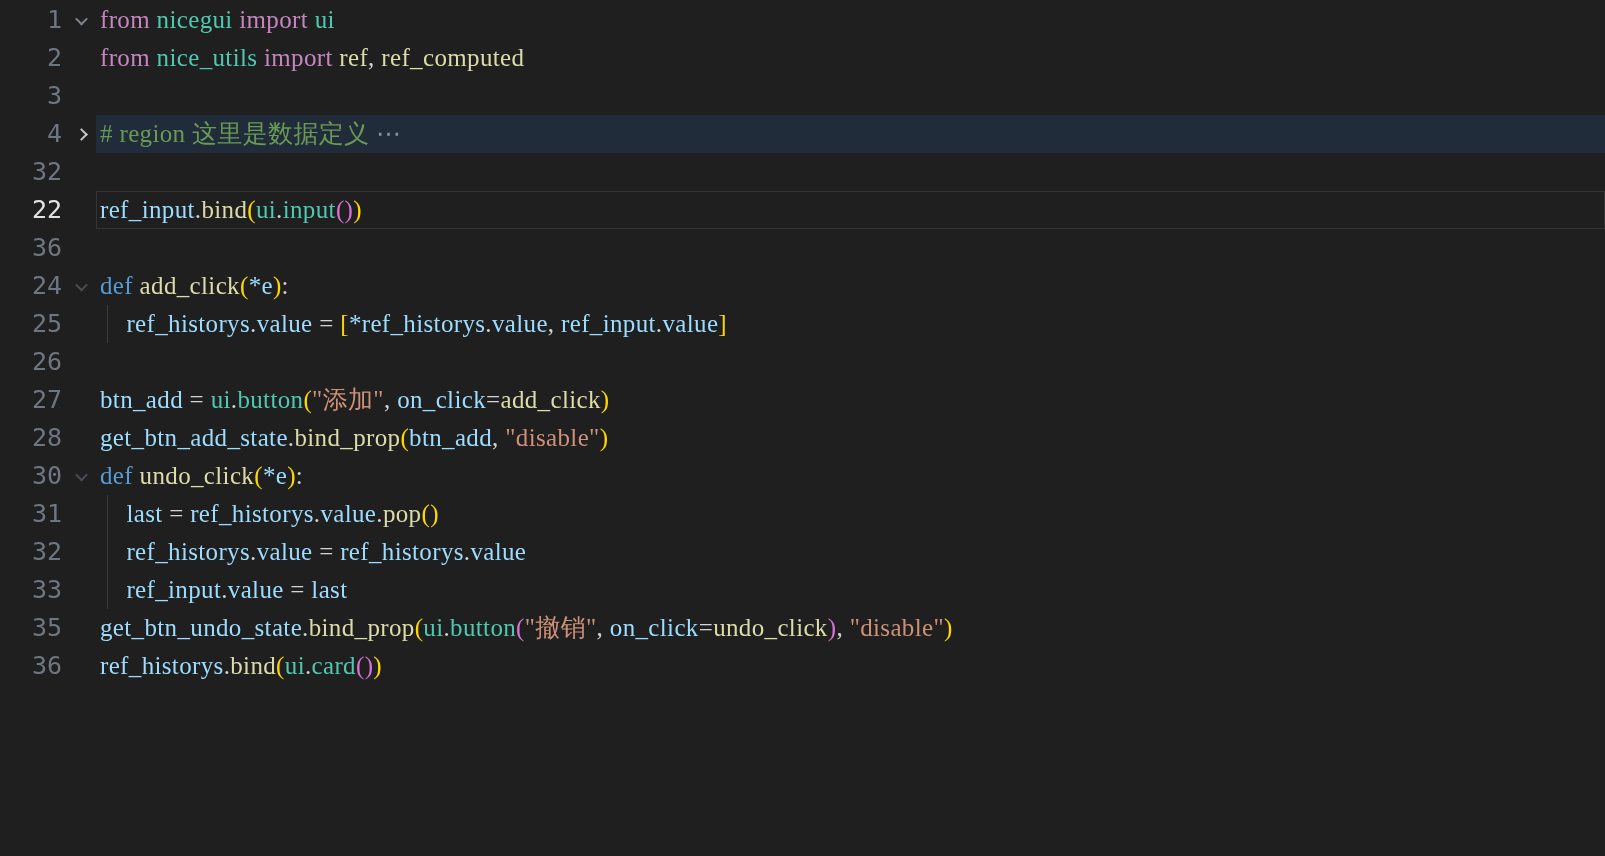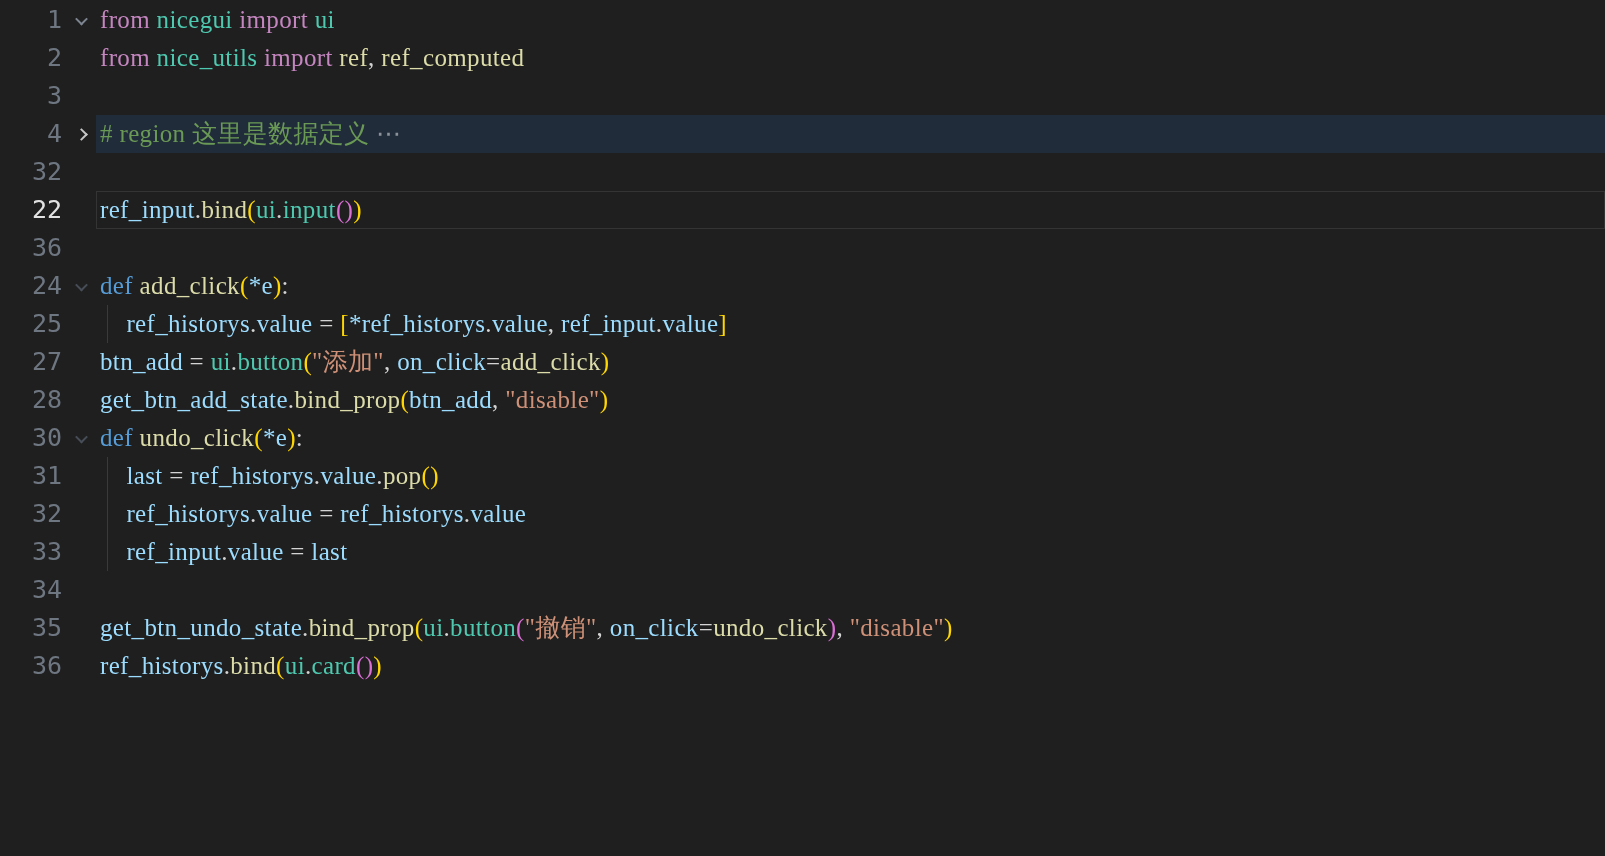--- a/index.html
+++ b/index.html
@@ -61,22 +61,22 @@
 <div class="editor">
     <div class="line-row"><div class="gutter"><span class="num">1</span><span class="foldwrap"><span class="chev down dim"></span></span></div><div class="code"><span class="tok" style="color: rgb(197, 134, 192);">from</span><span class="tok" style="color: rgb(212, 212, 212);"> </span><span class="tok" style="color: rgb(78, 201, 176);">nicegui</span><span class="tok" style="color: rgb(212, 212, 212);"> </span><span class="tok" style="color: rgb(197, 134, 192);">import</span><span class="tok" style="color: rgb(212, 212, 212);"> </span><span class="tok" style="color: rgb(78, 201, 176);">ui</span></div></div>
     <div class="line-row"><div class="gutter"><span class="num">2</span><span class="foldwrap"></span></div><div class="code"><span class="tok" style="color: rgb(197, 134, 192);">from</span><span class="tok" style="color: rgb(212, 212, 212);"> </span><span class="tok" style="color: rgb(78, 201, 176);">nice_utils</span><span class="tok" style="color: rgb(212, 212, 212);"> </span><span class="tok" style="color: rgb(197, 134, 192);">import</span><span class="tok" style="color: rgb(212, 212, 212);"> </span><span class="tok" style="color: rgb(220, 220, 170);">ref</span><span class="tok" style="color: rgb(212, 212, 212);">, </span><span class="tok" style="color: rgb(220, 220, 170);">ref_computed</span></div></div>
     <div class="line-row"><div class="gutter"><span class="num">3</span><span class="foldwrap"></span></div><div class="code"></div></div>
     <div class="line-row"><div class="row-layer fold-bg"></div><div class="gutter"><span class="num">4</span><span class="foldwrap"><span class="chev right bright"></span></span></div><div class="code"><span class="tok" style="color: rgb(106, 153, 85);"># region 这里是数据定义</span><span class="tok" style="color: rgb(138, 145, 153);"> ⋯</span></div></div>
     <div class="line-row"><div class="gutter"><span class="num">32</span><span class="foldwrap"></span></div><div class="code"></div></div>
     <div class="line-row"><div class="row-layer cur-border"></div><div class="gutter"><span class="num active">22</span><span class="foldwrap"></span></div><div class="code"><span class="tok" style="color: rgb(156, 220, 254);">ref_input</span><span class="tok" style="color: rgb(212, 212, 212);">.</span><span class="tok" style="color: rgb(220, 220, 170);">bind</span><span class="tok" style="color: rgb(255, 215, 0);">(</span><span class="tok" style="color: rgb(78, 201, 176);">ui</span><span class="tok" style="color: rgb(212, 212, 212);">.</span><span class="tok" style="color: rgb(78, 201, 176);">input</span><span class="tok" style="color: rgb(218, 112, 214);">()</span><span class="tok" style="color: rgb(255, 215, 0);">)</span></div></div>
     <div class="line-row"><div class="gutter"><span class="num">36</span><span class="foldwrap"></span></div><div class="code"></div></div>
     <div class="line-row"><div class="gutter"><span class="num">24</span><span class="foldwrap"><span class="chev down faint"></span></span></div><div class="code"><span class="tok" style="color: rgb(86, 156, 214);">def</span><span class="tok" style="color: rgb(212, 212, 212);"> </span><span class="tok" style="color: rgb(220, 220, 170);">add_click</span><span class="tok" style="color: rgb(255, 215, 0);">(</span><span class="tok" style="color: rgb(156, 220, 254);">*e</span><span class="tok" style="color: rgb(255, 215, 0);">)</span><span class="tok" style="color: rgb(212, 212, 212);">:</span></div></div>
     <div class="line-row"><div class="indent-guide"></div><div class="gutter"><span class="num">25</span><span class="foldwrap"></span></div><div class="code"><span class="tok" style="color: rgb(212, 212, 212);">    </span><span class="tok" style="color: rgb(156, 220, 254);">ref_historys</span><span class="tok" style="color: rgb(212, 212, 212);">.</span><span class="tok" style="color: rgb(156, 220, 254);">value</span><span class="tok" style="color: rgb(212, 212, 212);"> = </span><span class="tok" style="color: rgb(255, 215, 0);">[</span><span class="tok" style="color: rgb(156, 220, 254);">*ref_historys</span><span class="tok" style="color: rgb(212, 212, 212);">.</span><span class="tok" style="color: rgb(156, 220, 254);">value</span><span class="tok" style="color: rgb(212, 212, 212);">, </span><span class="tok" style="color: rgb(156, 220, 254);">ref_input</span><span class="tok" style="color: rgb(212, 212, 212);">.</span><span class="tok" style="color: rgb(156, 220, 254);">value</span><span class="tok" style="color: rgb(255, 215, 0);">]</span></div></div>
+    <div class="line-row"><div class="gutter"><span class="num">26</span><span class="foldwrap"></span></div><div class="code"></div></div>
     <div class="line-row"><div class="gutter"><span class="num">27</span><span class="foldwrap"></span></div><div class="code"><span class="tok" style="color: rgb(156, 220, 254);">btn_add</span><span class="tok" style="color: rgb(212, 212, 212);"> = </span><span class="tok" style="color: rgb(78, 201, 176);">ui</span><span class="tok" style="color: rgb(212, 212, 212);">.</span><span class="tok" style="color: rgb(78, 201, 176);">button</span><span class="tok" style="color: rgb(255, 215, 0);">(</span><span class="tok" style="color: rgb(206, 145, 120);">"添加"</span><span class="tok" style="color: rgb(212, 212, 212);">, </span><span class="tok" style="color: rgb(156, 220, 254);">on_click</span><span class="tok" style="color: rgb(212, 212, 212);">=</span><span class="tok" style="color: rgb(220, 220, 170);">add_click</span><span class="tok" style="color: rgb(255, 215, 0);">)</span></div></div>
     <div class="line-row"><div class="gutter"><span class="num">28</span><span class="foldwrap"></span></div><div class="code"><span class="tok" style="color: rgb(156, 220, 254);">get_btn_add_state</span><span class="tok" style="color: rgb(212, 212, 212);">.</span><span class="tok" style="color: rgb(220, 220, 170);">bind_prop</span><span class="tok" style="color: rgb(255, 215, 0);">(</span><span class="tok" style="color: rgb(156, 220, 254);">btn_add</span><span class="tok" style="color: rgb(212, 212, 212);">, </span><span class="tok" style="color: rgb(206, 145, 120);">"disable"</span><span class="tok" style="color: rgb(255, 215, 0);">)</span></div></div>
     <div class="line-row"><div class="gutter"><span class="num">30</span><span class="foldwrap"><span class="chev down faint"></span></span></div><div class="code"><span class="tok" style="color: rgb(86, 156, 214);">def</span><span class="tok" style="color: rgb(212, 212, 212);"> </span><span class="tok" style="color: rgb(220, 220, 170);">undo_click</span><span class="tok" style="color: rgb(255, 215, 0);">(</span><span class="tok" style="color: rgb(156, 220, 254);">*e</span><span class="tok" style="color: rgb(255, 215, 0);">)</span><span class="tok" style="color: rgb(212, 212, 212);">:</span></div></div>
     <div class="line-row"><div class="indent-guide"></div><div class="gutter"><span class="num">31</span><span class="foldwrap"></span></div><div class="code"><span class="tok" style="color: rgb(212, 212, 212);">    </span><span class="tok" style="color: rgb(156, 220, 254);">last</span><span class="tok" style="color: rgb(212, 212, 212);"> = </span><span class="tok" style="color: rgb(156, 220, 254);">ref_historys</span><span class="tok" style="color: rgb(212, 212, 212);">.</span><span class="tok" style="color: rgb(156, 220, 254);">value</span><span class="tok" style="color: rgb(212, 212, 212);">.</span><span class="tok" style="color: rgb(220, 220, 170);">pop</span><span class="tok" style="color: rgb(255, 215, 0);">()</span></div></div>
     <div class="line-row"><div class="indent-guide"></div><div class="gutter"><span class="num">32</span><span class="foldwrap"></span></div><div class="code"><span class="tok" style="color: rgb(212, 212, 212);">    </span><span class="tok" style="color: rgb(156, 220, 254);">ref_historys</span><span class="tok" style="color: rgb(212, 212, 212);">.</span><span class="tok" style="color: rgb(156, 220, 254);">value</span><span class="tok" style="color: rgb(212, 212, 212);"> = </span><span class="tok" style="color: rgb(156, 220, 254);">ref_historys</span><span class="tok" style="color: rgb(212, 212, 212);">.</span><span class="tok" style="color: rgb(156, 220, 254);">value</span></div></div>
     <div class="line-row"><div class="indent-guide"></div><div class="gutter"><span class="num">33</span><span class="foldwrap"></span></div><div class="code"><span class="tok" style="color: rgb(212, 212, 212);">    </span><span class="tok" style="color: rgb(156, 220, 254);">ref_input</span><span class="tok" style="color: rgb(212, 212, 212);">.</span><span class="tok" style="color: rgb(156, 220, 254);">value</span><span class="tok" style="color: rgb(212, 212, 212);"> = </span><span class="tok" style="color: rgb(156, 220, 254);">last</span></div></div>
-    <div class="line-row"><div class="gutter"><span class="num">34</span><span class="foldwrap"></span></div><div class="code"></div></div>
     <div class="line-row"><div class="gutter"><span class="num">35</span><span class="foldwrap"></span></div><div class="code"><span class="tok" style="color: rgb(156, 220, 254);">get_btn_undo_state</span><span class="tok" style="color: rgb(212, 212, 212);">.</span><span class="tok" style="color: rgb(220, 220, 170);">bind_prop</span><span class="tok" style="color: rgb(255, 215, 0);">(</span><span class="tok" style="color: rgb(78, 201, 176);">ui</span><span class="tok" style="color: rgb(212, 212, 212);">.</span><span class="tok" style="color: rgb(78, 201, 176);">button</span><span class="tok" style="color: rgb(218, 112, 214);">(</span><span class="tok" style="color: rgb(206, 145, 120);">"撤销"</span><span class="tok" style="color: rgb(212, 212, 212);">, </span><span class="tok" style="color: rgb(156, 220, 254);">on_click</span><span class="tok" style="color: rgb(212, 212, 212);">=</span><span class="tok" style="color: rgb(220, 220, 170);">undo_click</span><span class="tok" style="color: rgb(218, 112, 214);">)</span><span class="tok" style="color: rgb(212, 212, 212);">, </span><span class="tok" style="color: rgb(206, 145, 120);">"disable"</span><span class="tok" style="color: rgb(255, 215, 0);">)</span></div></div>
     <div class="line-row"><div class="gutter"><span class="num">36</span><span class="foldwrap"></span></div><div class="code"><span class="tok" style="color: rgb(156, 220, 254);">ref_historys</span><span class="tok" style="color: rgb(212, 212, 212);">.</span><span class="tok" style="color: rgb(220, 220, 170);">bind</span><span class="tok" style="color: rgb(255, 215, 0);">(</span><span class="tok" style="color: rgb(78, 201, 176);">ui</span><span class="tok" style="color: rgb(212, 212, 212);">.</span><span class="tok" style="color: rgb(78, 201, 176);">card</span><span class="tok" style="color: rgb(218, 112, 214);">()</span><span class="tok" style="color: rgb(255, 215, 0);">)</span></div></div>
   </div>
 
 </body></html>

